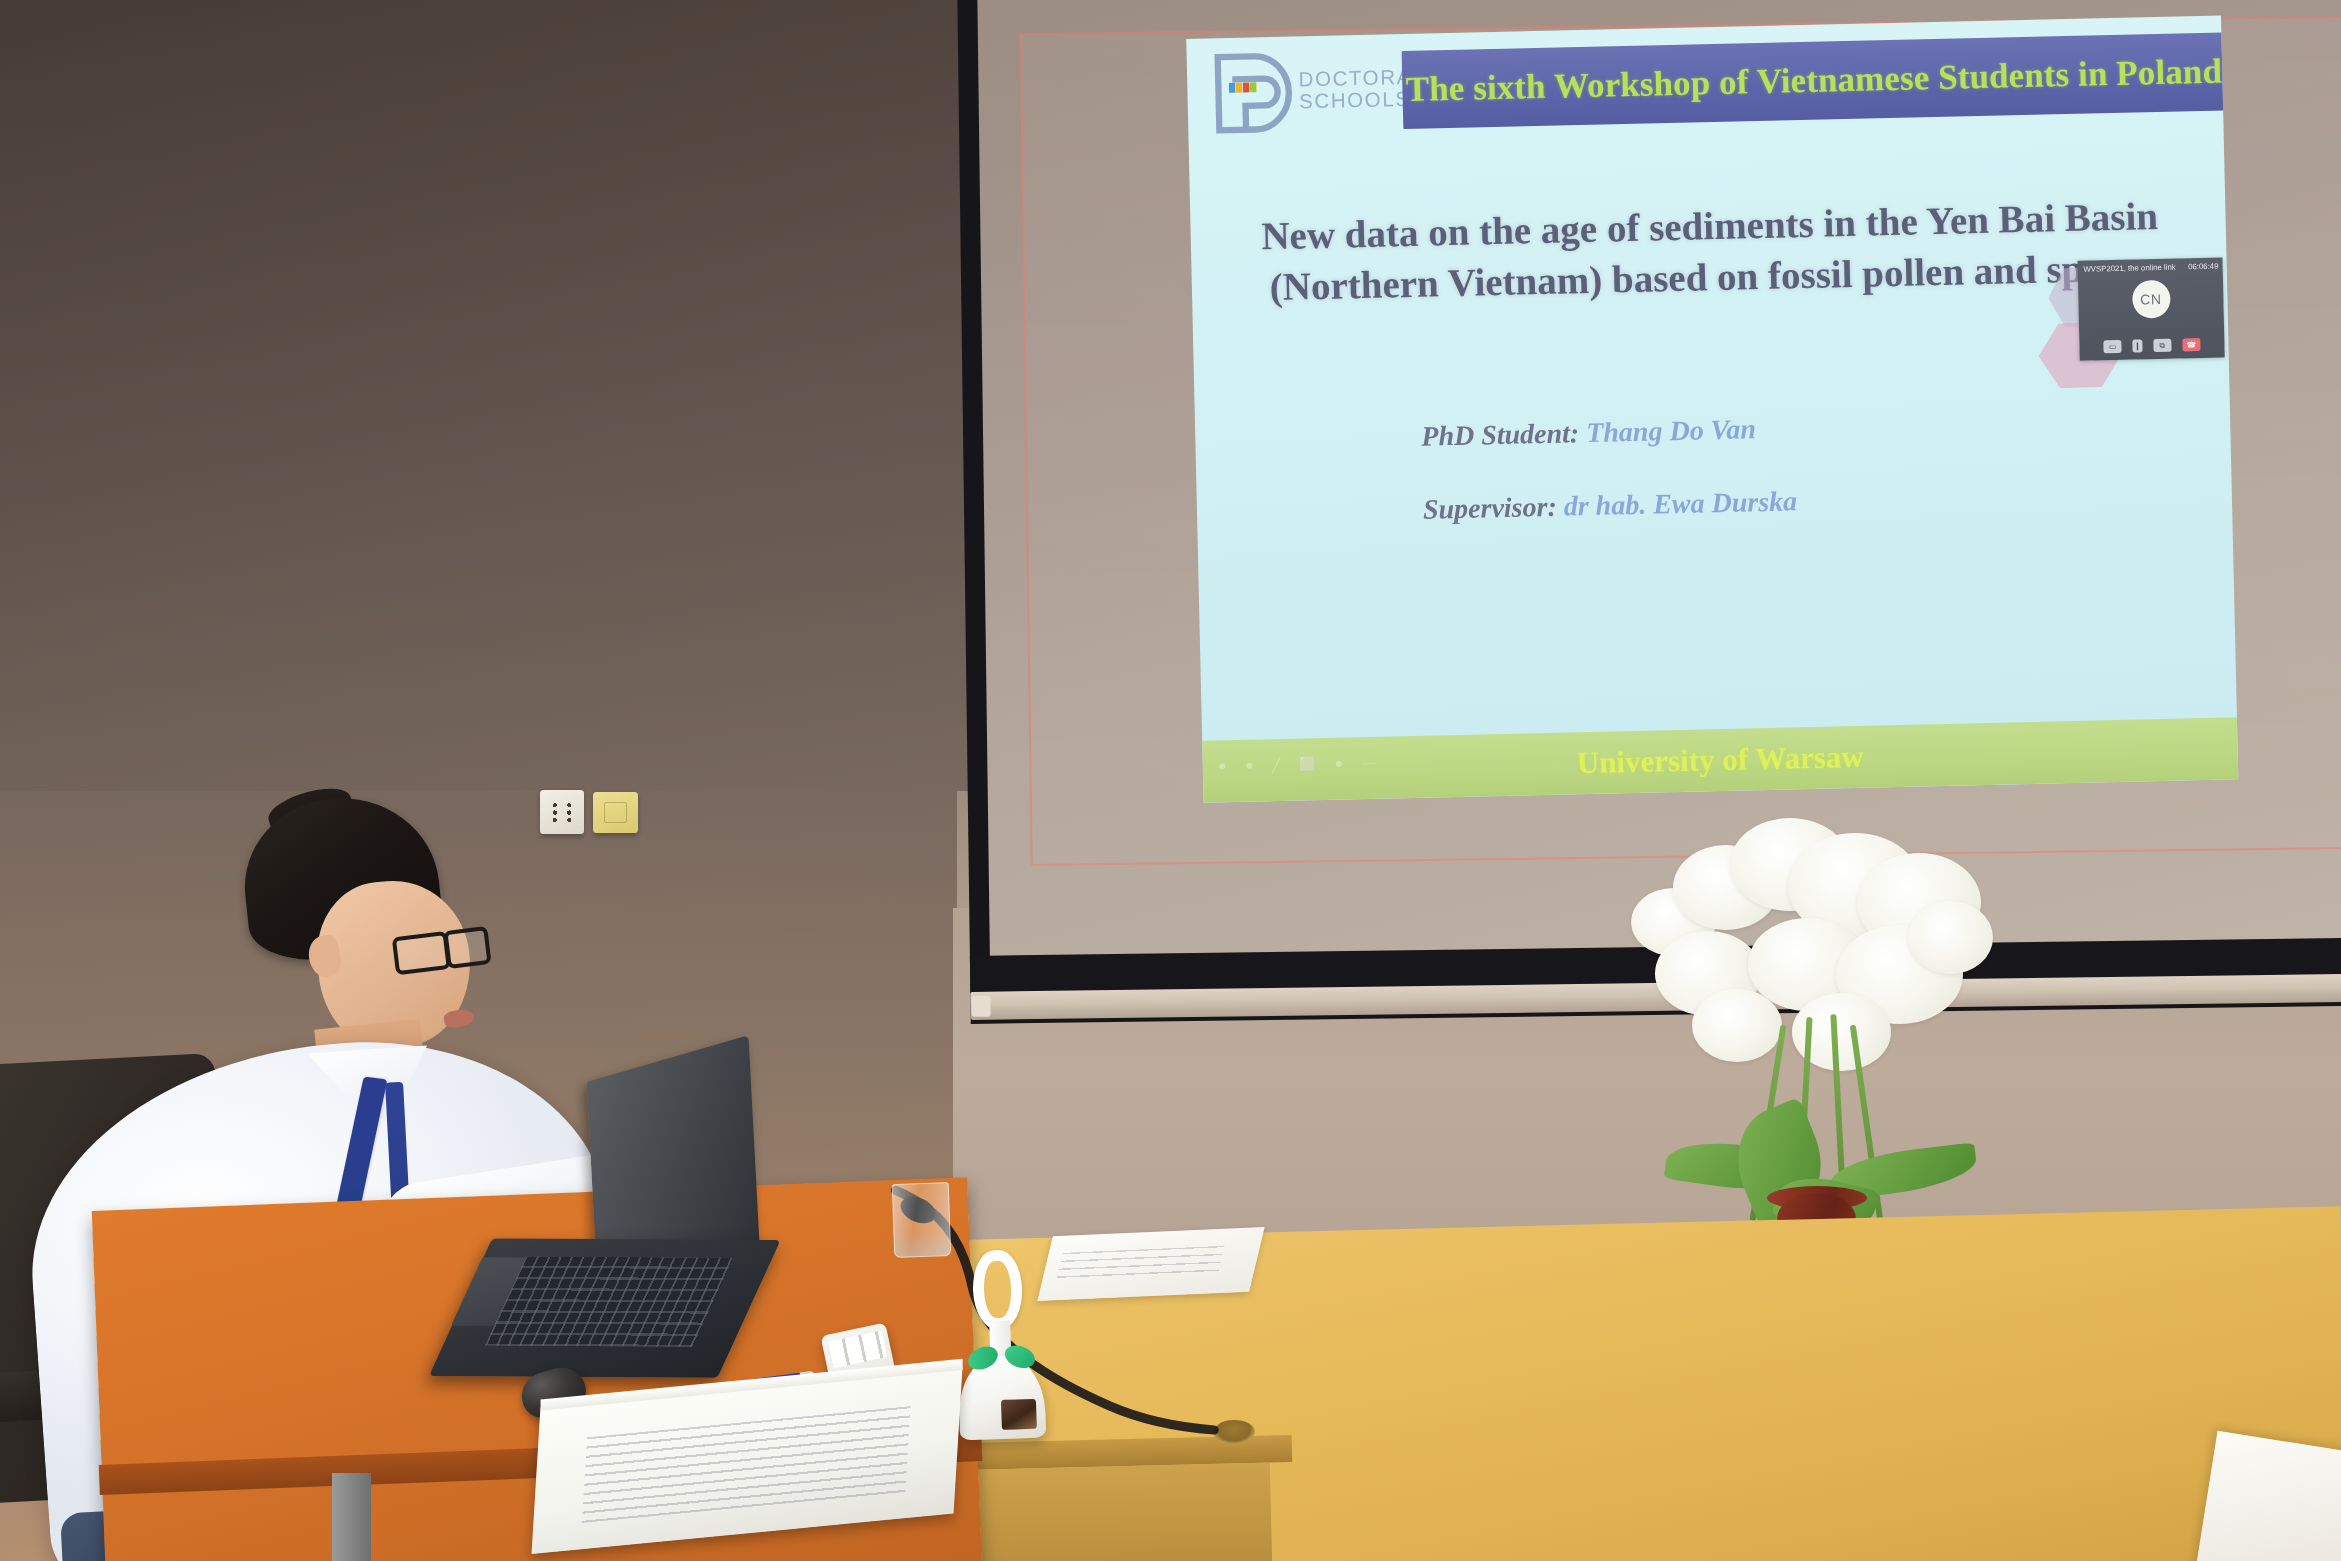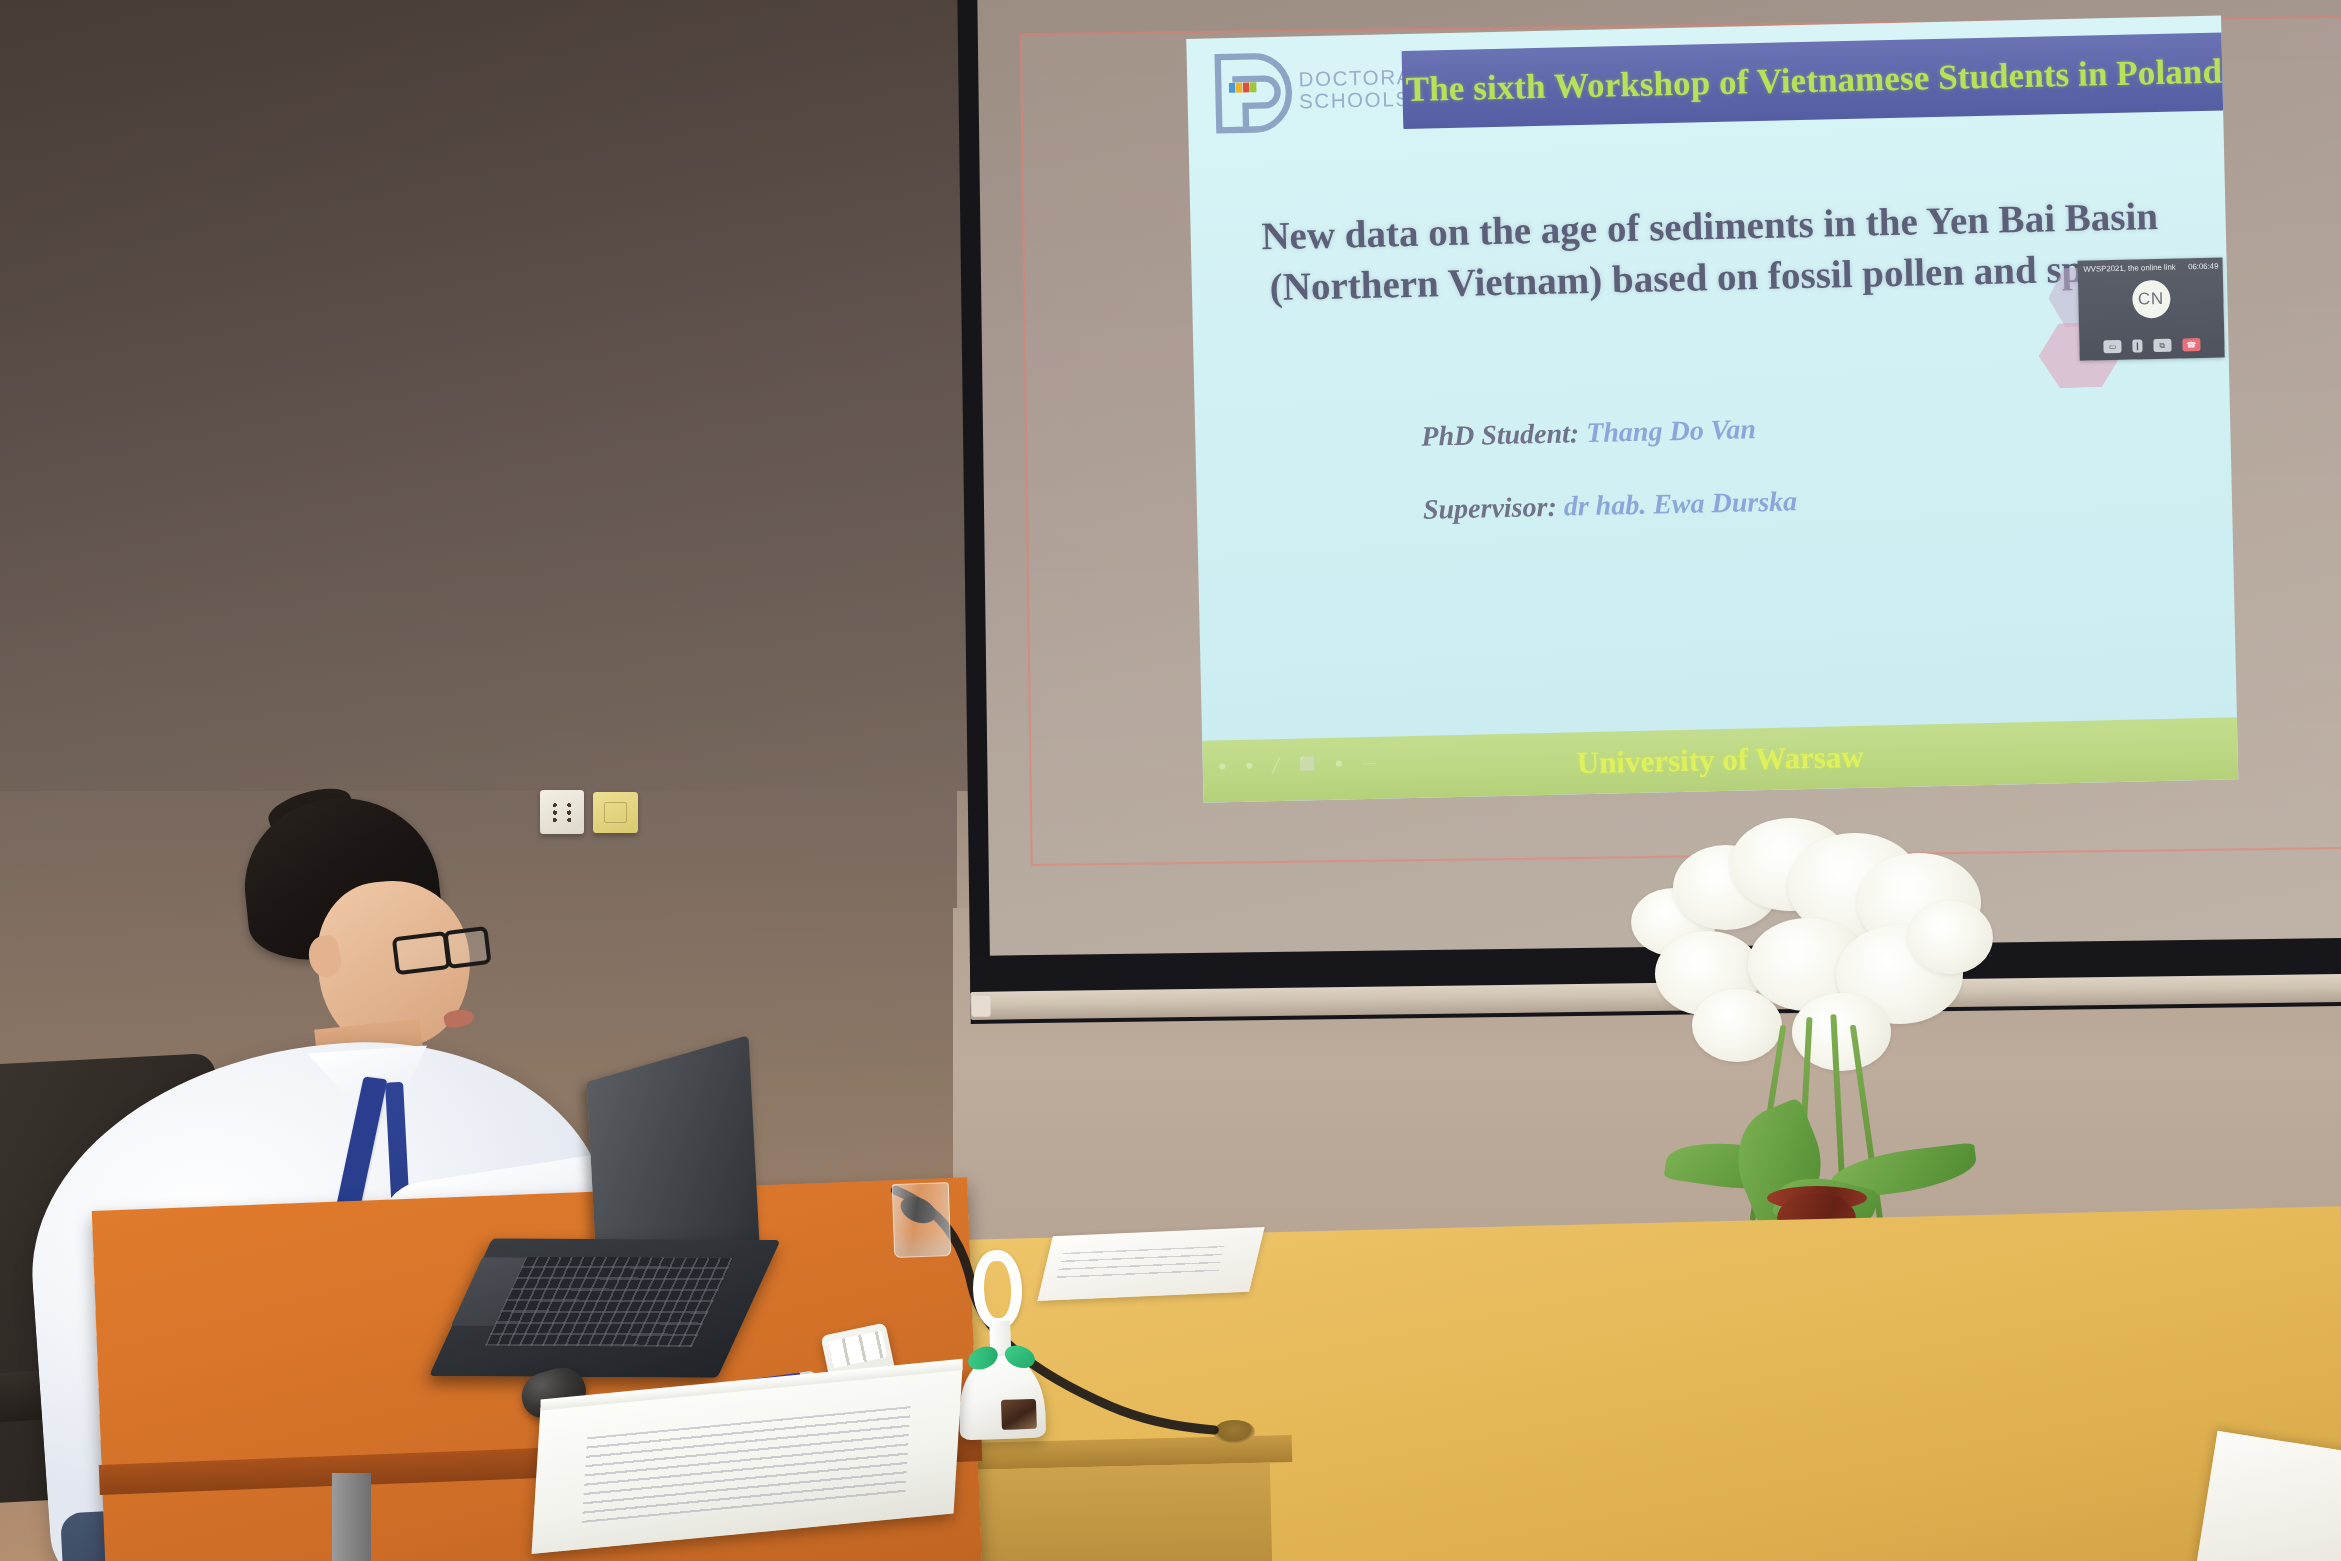--- a/index.html
+++ b/index.html
@@ -145,21 +145,21 @@
     position:absolute;left:5.7px;top:4.2px;right:4.2px;
     display:flex;justify-content:space-between;gap:5.7px;
     color:#eef1f5;font-size:7.8px;font-family:"Liberation Sans",sans-serif;
     white-space:nowrap;opacity:.95;
   }
   .vc-avatar{
     position:absolute;left:50%;top:21px;transform:translateX(-50%);
     width:38px;height:38px;border-radius:50%;
     background:#f2f5ee;color:#6b7280;
     display:flex;align-items:center;justify-content:center;
-    font-size:17px;font-family:"Liberation Sans",sans-serif;letter-spacing:0.7px;
+    font-size:14px;font-family:"Liberation Sans",sans-serif;letter-spacing:0.7px;
   }
   .vc-bar{
     position:absolute;left:0;bottom:2.8px;width:100%;height:21px;
     display:flex;align-items:center;justify-content:center;gap:10.6px;
   }
   .vc-btn{
     width:18.4px;height:12.7px;border-radius:2.8px;
     background:rgba(232,236,242,.82);
     display:flex;align-items:center;justify-content:center;
     color:#4a4f58;font-size:7.8px;font-family:"Liberation Sans",sans-serif;

